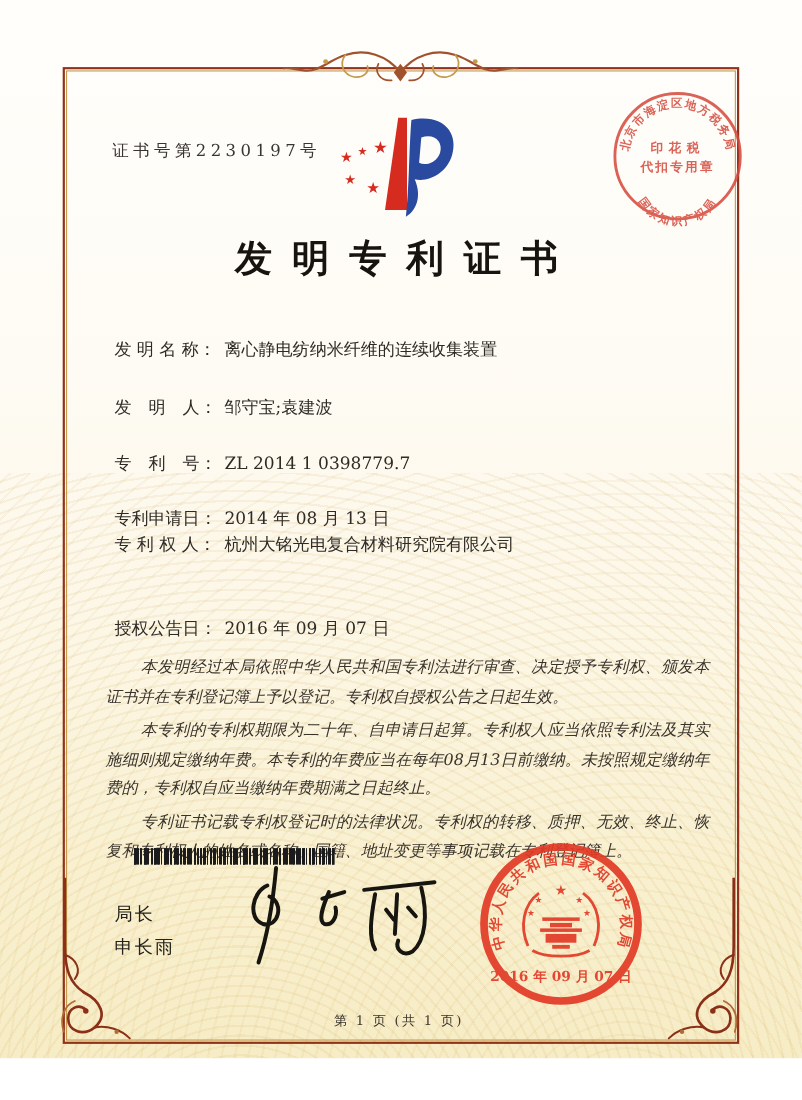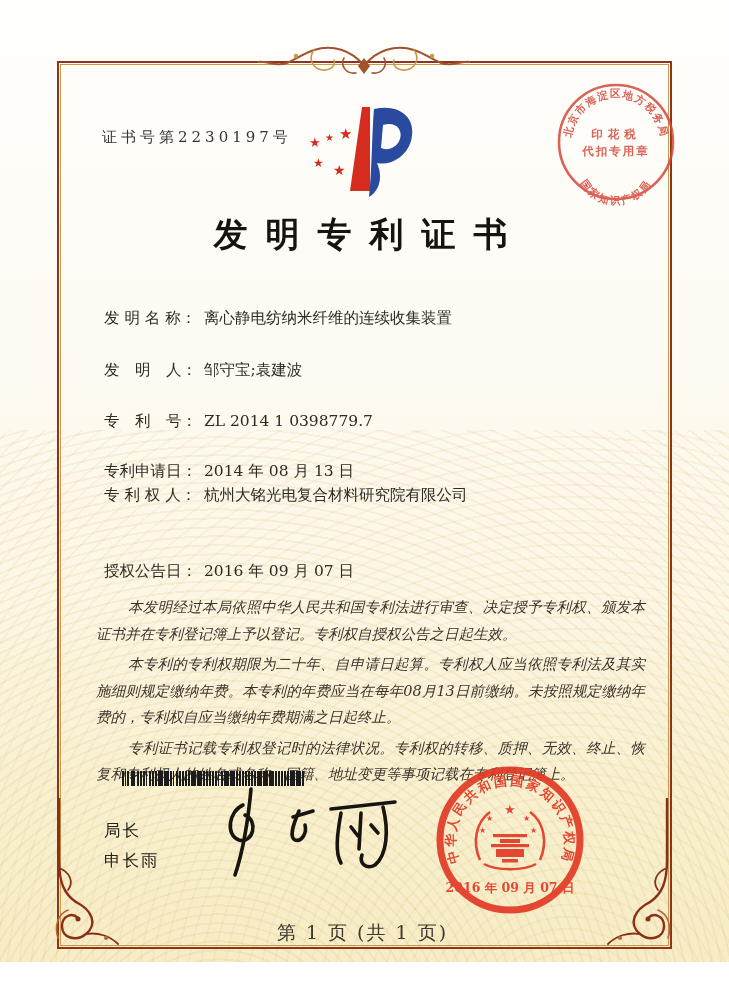--- a/index.html
+++ b/index.html
@@ -53,21 +53,21 @@
     background:
       repeating-linear-gradient(90deg,#1b1b1b 0 1.5px,transparent 1.5px 3px),
       repeating-linear-gradient(90deg,#1b1b1b 0 1px,transparent 1px 5.5px),
       repeating-linear-gradient(90deg,#1b1b1b 0 2.5px,transparent 2.5px 9px);
   }
   .director{position:absolute;left:104px;font-size:16.5px;letter-spacing:2px;color:#25221d;}
   .sig{position:absolute;left:213px;top:783px;}
   .seal{position:absolute;left:432px;top:762px;opacity:.92;}
   .footer{
     position:absolute;left:57px;top:920px;width:611px;text-align:center;
-    font-size:19px;letter-spacing:2px;color:#3c372f;
+    font-size:12px;letter-spacing:2px;color:#3c372f;
   }
 </style>
 </head>
 <body>
 
 <div id="canvas">
 
   <div class="paper"></div>
   <div class="guilloche"></div>
 

